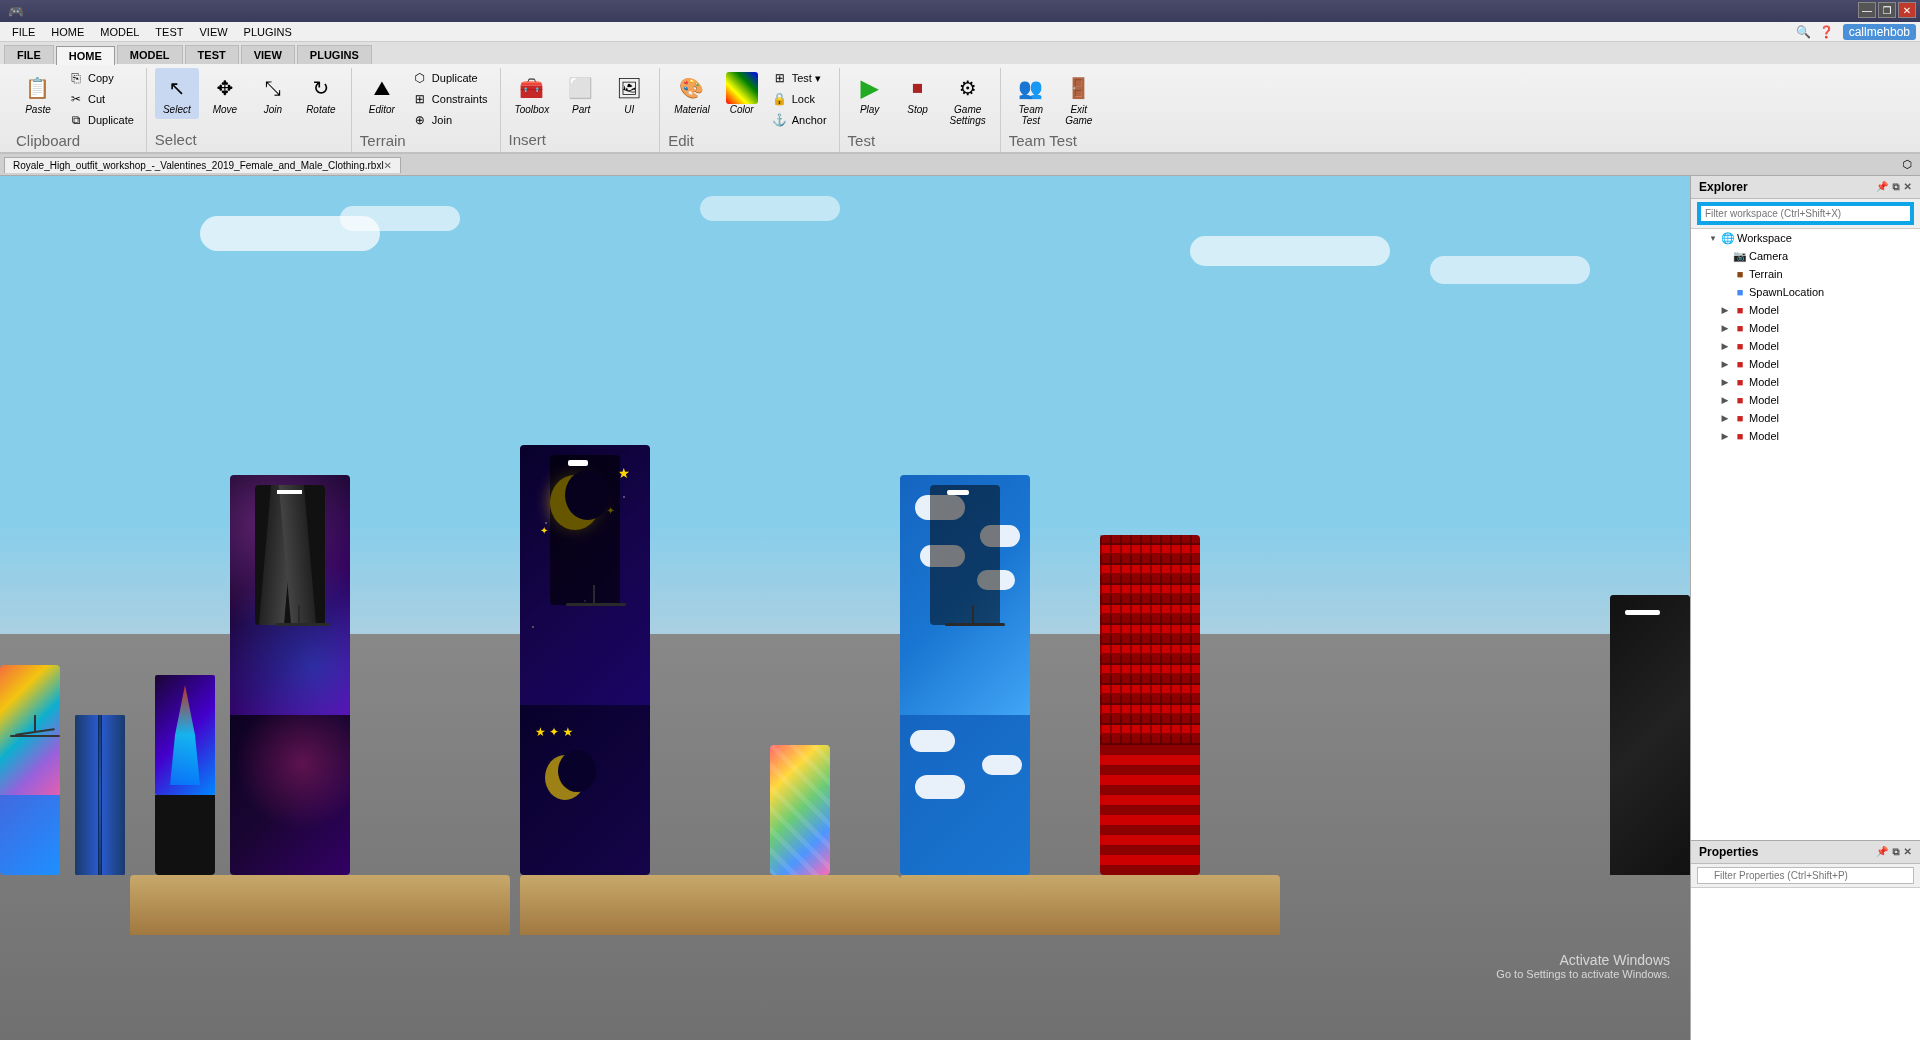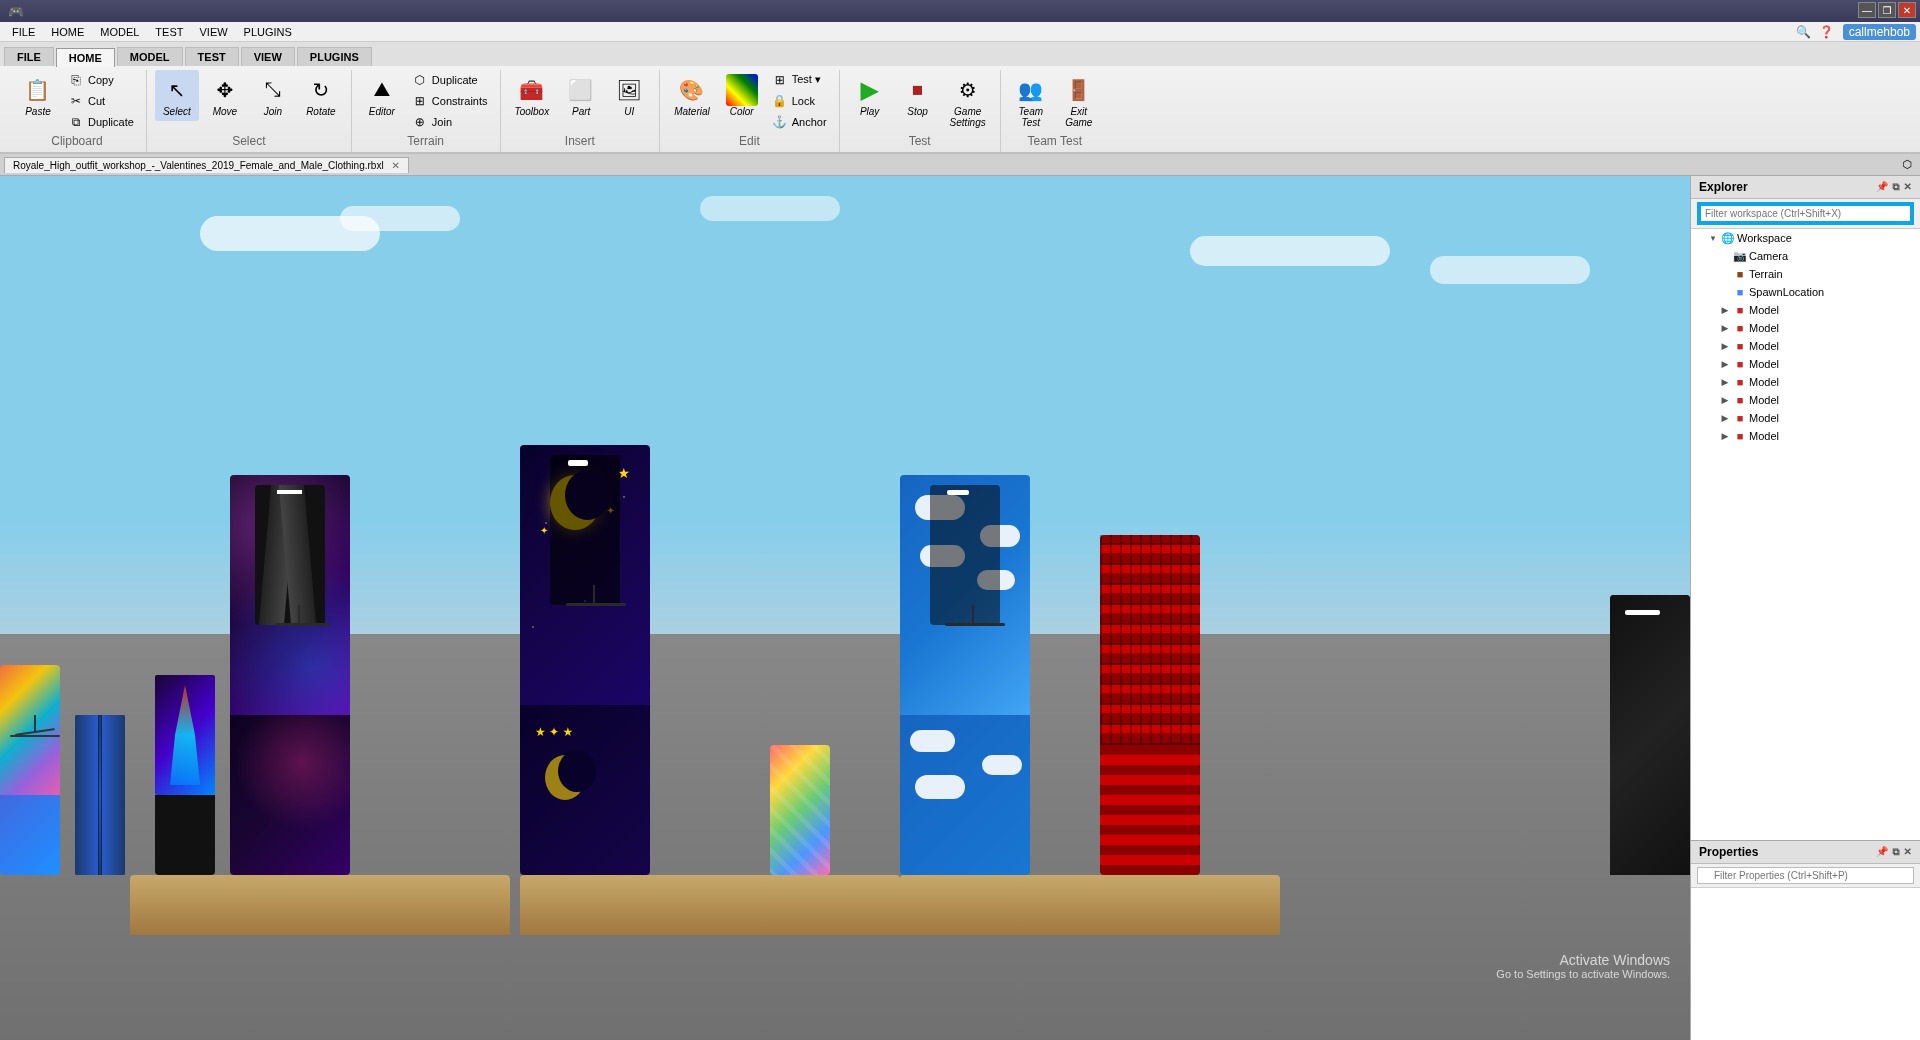--- a/index.html
+++ b/index.html
@@ -77,23 +77,23 @@
     .ribbon-group {
       display: flex;
       flex-direction: column;
       align-items: flex-start;
       border-right: 1px solid #ccc;
       padding: 0 8px 4px 8px;
       min-width: 60px;
     }
     .ribbon-group:last-child { border-right: none; }
     .ribbon-group-label {
-      font-size: 12px;
+      font-size: 15px;
       color: #666;
-      text-align: center;
+      text-align: left;
       width: 100%;
       margin-top: auto;
       padding-top: 2px;
     }
     .ribbon-buttons {
       display: flex;
       gap: 4px;
       align-items: flex-start;
       flex: 1;
     }
@@ -152,21 +152,21 @@
       border-bottom: 1px solid #aaa;
     }
     .viewport-tab {
       display: flex;
       align-items: center;
       background: #f0f0f0;
       border: 1px solid #aaa;
       border-bottom: none;
       padding: 2px 8px;
       font-size: 10px;
-      gap: 8px;
+      gap: 0;
     }
     .viewport-tab .close-x { cursor: pointer; color: #666; font-size: 10px; }
 
     
     #scene {
       position: absolute;
       top: 0; left: 0; right: 0; bottom: 0;
       background: linear-gradient(to bottom, #87ceeb 0%, #87ceeb 40%, #b0d0e0 55%, #7a7a7a 55%, #6a6a6a 100%);
       overflow: hidden;
     }

